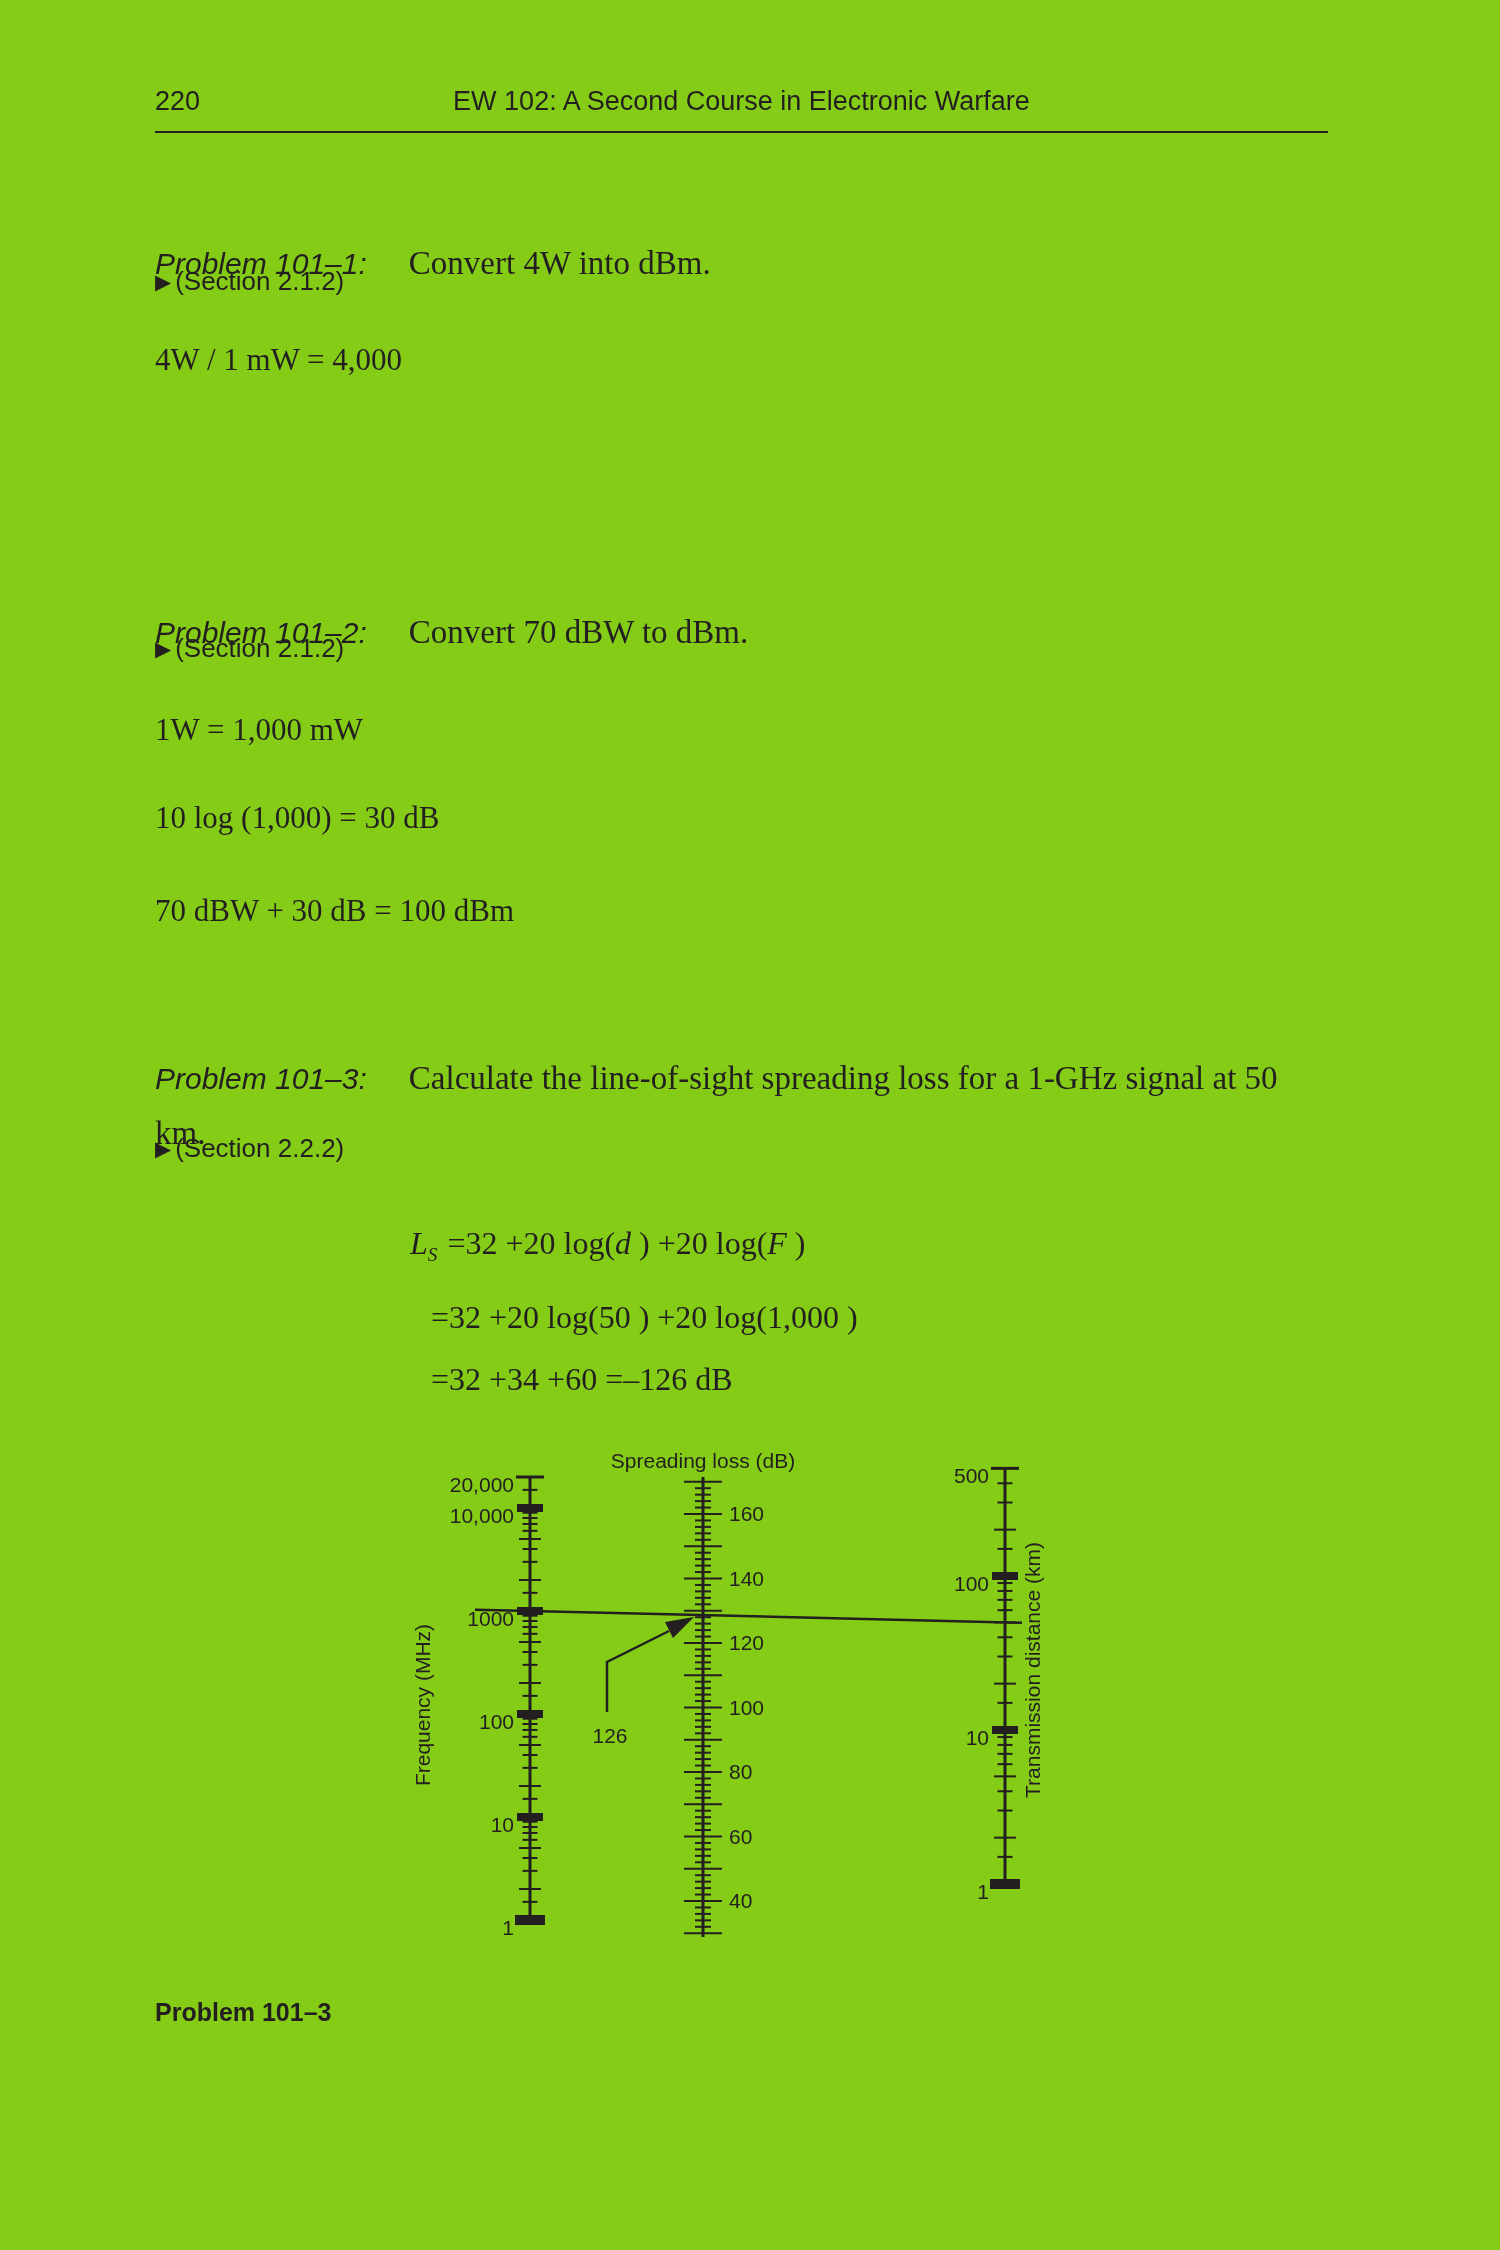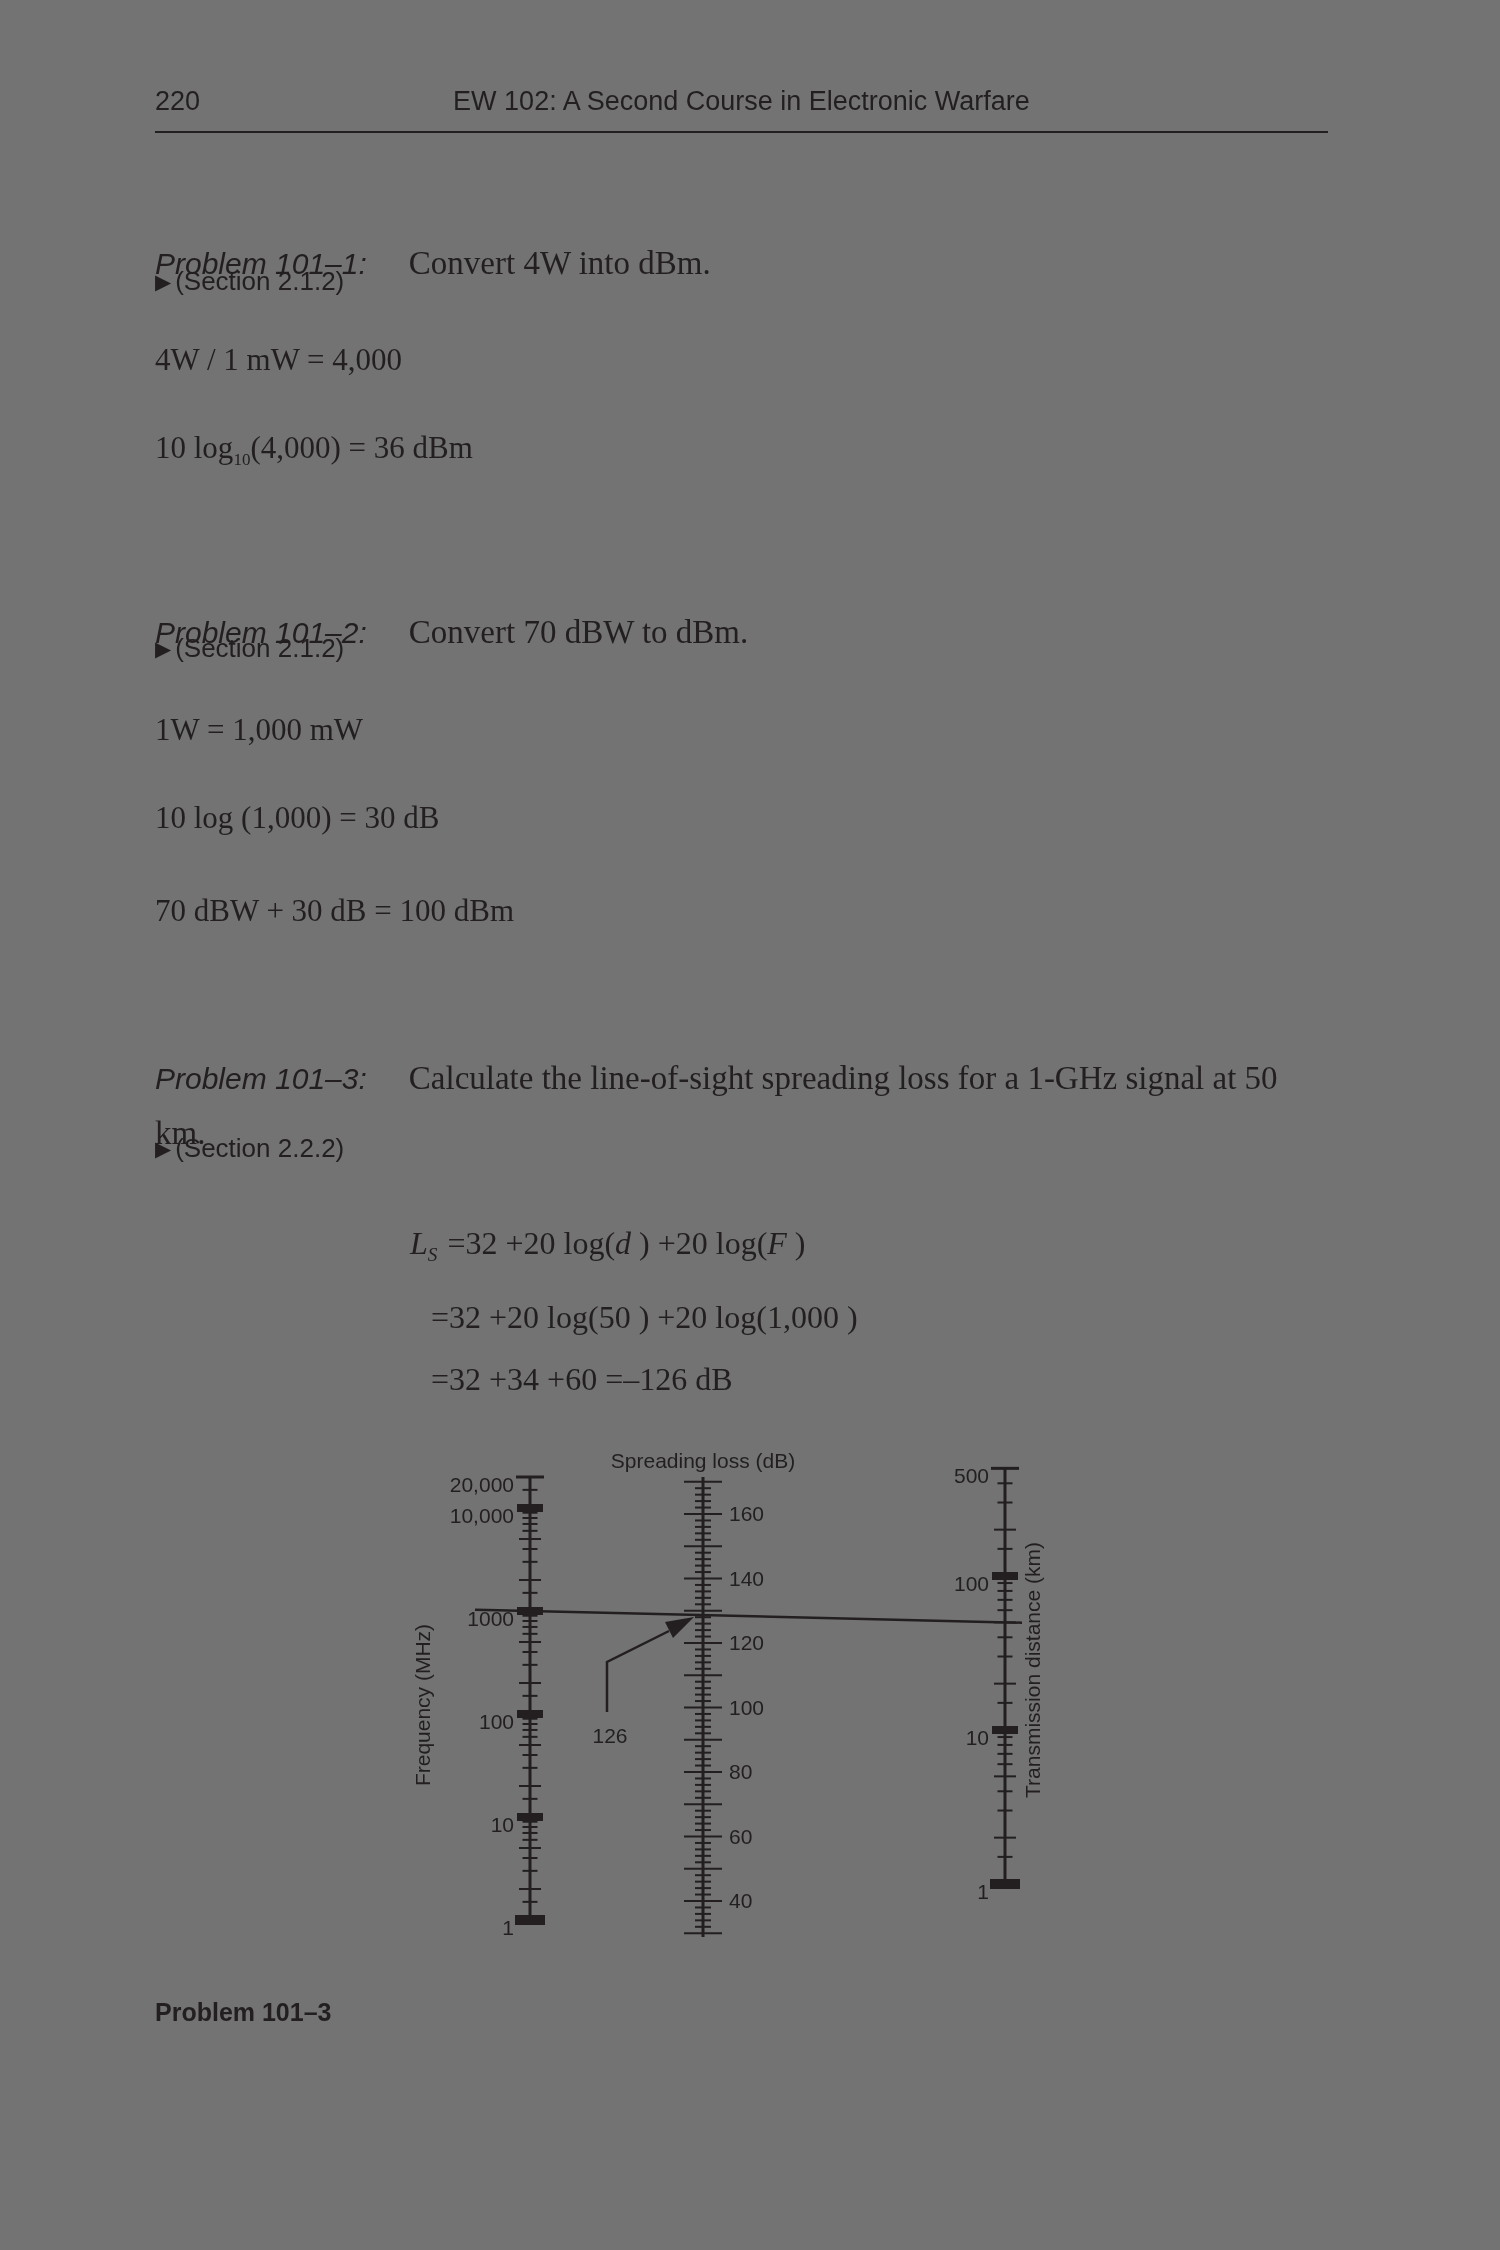--- a/index.html
+++ b/index.html
@@ -1,16 +1,16 @@
 <!DOCTYPE html>
 <html><head>
 <meta charset="utf-8">
 <style>
   html,body{margin:0;padding:0;background:#fff;}
-  .page{position:relative;width:1500px;height:2250px;background:#737373;color:#231f20;
+  .page{position:relative;width:1500px;height:2250px;background:#84cc16;color:#231f20;
         font-family:"Liberation Sans",sans-serif;overflow:hidden;}
   
   .runheadrow{position:absolute;left:155px;top:86px;width:1173px;height:34px;font-size:27px;}
   .pagenum{position:absolute;left:0;top:0;}
   .runhead{display:block;text-align:center;}
   .rule{position:absolute;left:155px;top:131px;width:1173px;height:2px;background:#231f20;}
   
   .prob{position:absolute;left:155px;width:1180px;font-family:"Liberation Serif",serif;
         font-size:33px;line-height:55px;}
   .problabel{font-family:"Liberation Sans",sans-serif;font-style:italic;font-size:30px;
@@ -42,21 +42,20 @@
 
   <div class="runheadrow">
     <span class="pagenum">220</span>
     <span class="runhead">EW 102: A Second Course in Electronic Warfare</span>
   </div>
   <div class="rule"></div>
 
   <p class="prob" style="top:203px;"><span class="problabel">Problem 101–1:</span><span>Convert 4W into dBm.</span></p>
   <div class="section" style="top:266px;"><span class="tri">▶</span><span>(Section 2.1.2)</span></div>
   <div class="eq" style="top:342px;">4W / 1 mW  =  4,000</div>
-  <div class="eq" style="top:430px;"><span>10 log</span><sub>10</sub><span>(4,000) = 36 dBm</span></div>
 
   <p class="prob" style="top:572px;"><span class="problabel">Problem 101–2:</span><span>Convert 70 dBW to dBm.</span></p>
   <div class="section" style="top:633px;"><span class="tri">▶</span><span>(Section 2.1.2)</span></div>
   <div class="eq" style="top:712px;">1W = 1,000 mW</div>
   <div class="eq" style="top:800px;">10 log (1,000) = 30 dB</div>
   <div class="eq" style="top:893px;">70 dBW + 30 dB = 100 dBm</div>
 
   <p class="prob" style="top:1018px;"><span class="problabel">Problem 101–3:</span><span>Calculate the line-of-sight spreading loss for a 1-GHz signal at 50 km.</span></p>
   <div class="section" style="top:1133px;"><span class="tri">▶</span><span>(Section 2.2.2)</span></div>
 

